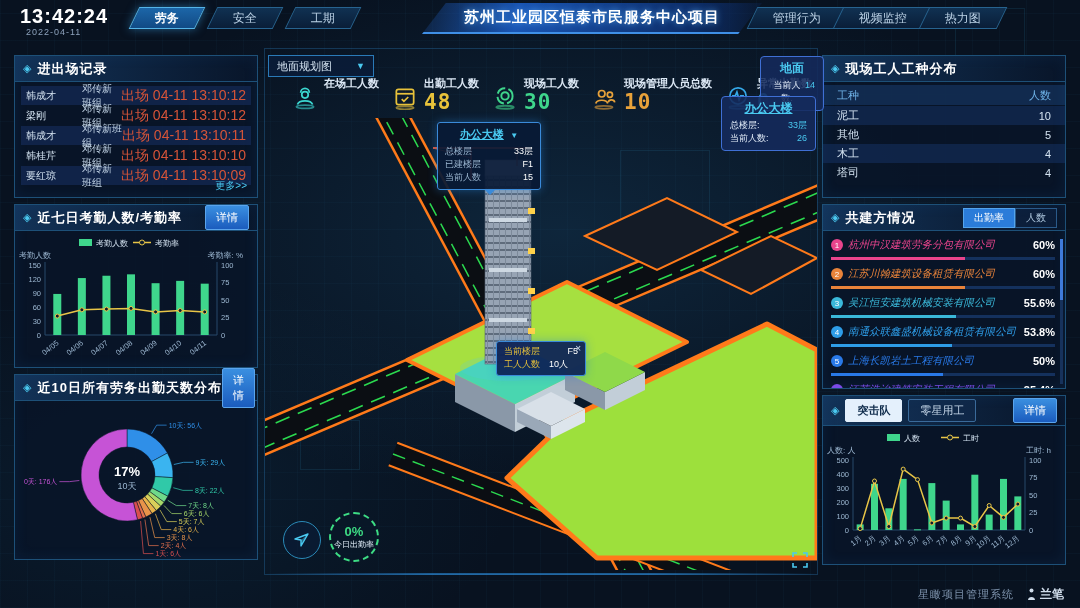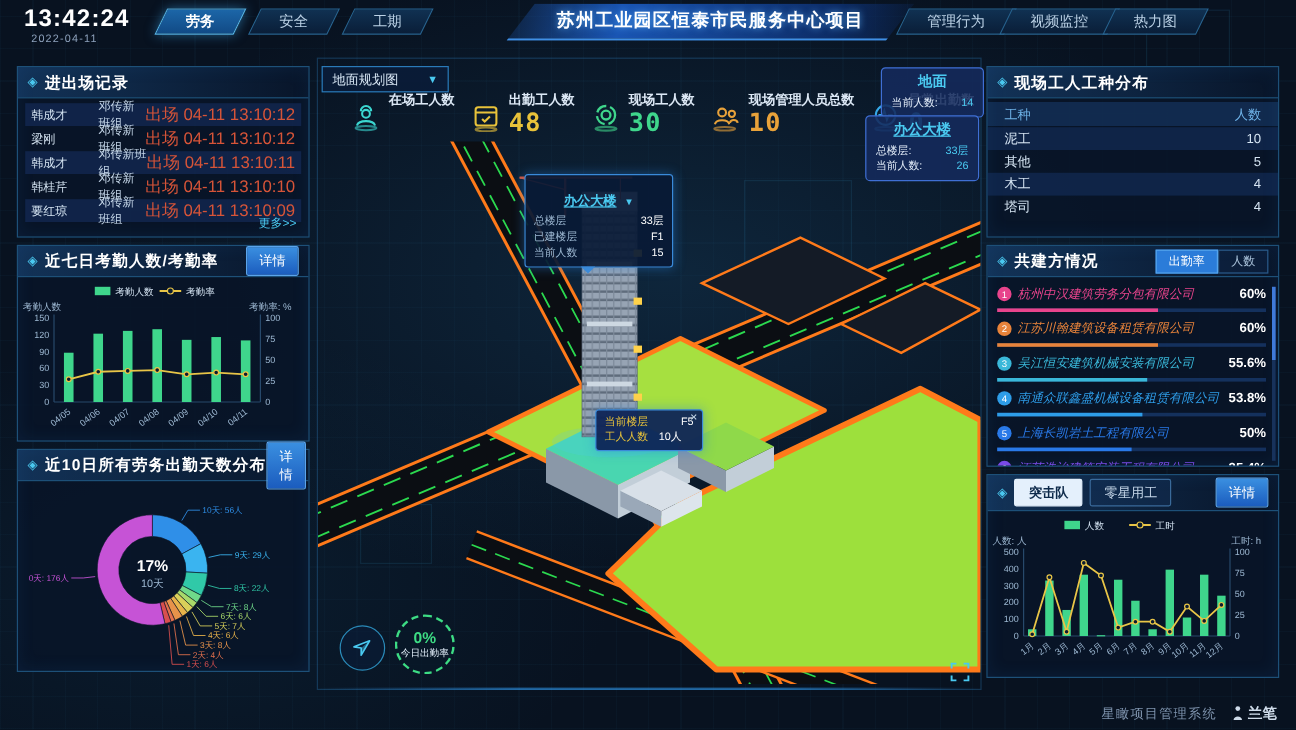--- a/index.html
+++ b/index.html
@@ -76,38 +76,38 @@
   .stat { display:flex; align-items:flex-start; gap:6px; }
   .stat svg { width:26px; height:26px; margin-top:8px; }
   .stat-txt { display:flex; flex-direction:column; }
   .stat-label { font-size:11px; font-weight:bold; color:#dce8f5; white-space:nowrap; }
   .stat-value { font-family:"DejaVu Sans Mono", monospace; font-size:21px; font-weight:bold; line-height:22px; letter-spacing:1px; }
 
   .scene { position:absolute; left:265px; top:118px; width:552px; height:452px; }
 
   .tip { position:absolute; background:rgba(9,26,54,0.93); border:1px solid #3a8ad9; border-radius:3px;
          box-shadow:0 0 10px rgba(40,130,220,0.45); font-size:9px; z-index:5; }
-  .tip1 { left:437px; top:145px; width:124px; padding:14px 7px 5px; }
+  .tip1 { left:437px; top:122px; width:104px; padding:4px 7px 5px; }
   .tip1::after { content:""; position:absolute; left:46px; bottom:-6px; border:6px solid transparent; border-bottom:none; border-top-color:#3a8ad9; }
   .tip1-title { text-align:center; margin-bottom:3px; }
   .tip1-title b { color:#4ac9f0; font-size:11px; text-decoration:underline; cursor:pointer; }
   .tip1-title .caret { color:#4ac9f0; font-size:8px; margin-left:4px; cursor:pointer; }
   .tip-row { display:flex; justify-content:space-between; line-height:13px; }
   .tip-row .k { color:#9db8d2;text-align:center; }
   .tip-row .v { color:#fff; }
   .tip2 { left:496px; top:341px; width:90px; padding:3px 7px 4px; background:rgba(14,36,86,0.95); }
   .tip2 .k { color:#e8c23a; }
   .tip2-close { position:absolute; right:4px; top:1px; color:#cfe0f0; font-size:10px; cursor:pointer; }
 
   .fcard { position:absolute; background:rgba(20,42,92,0.88); border:1px solid #3f6fd4; border-radius:4px;
            padding:3px 8px 5px; z-index:5; font-size:9px; }
   .fcard-title { text-align:center; color:#4ac9f0; font-size:12px; font-weight:bold; margin-bottom:2px; }
   .fcard-title.link { text-decoration:underline; cursor:pointer; }
   .fcard .tip-row .v { color:#4ac9f0; }
-  .fc-ground { left:734px; top:56px; width:86px; }
+  .fc-ground { left:760px; top:56px; width:64px; }
   .fc-tower  { left:721px; top:96px; width:95px; }
 
   .compass { position:absolute; left:283px; top:521px; width:38px; height:38px; border:1px solid #2a8ab8;
              border-radius:50%; display:flex; align-items:center; justify-content:center; cursor:pointer;
              background:rgba(10,28,56,0.6); }
   .gauge { position:absolute; left:329px; top:512px; width:50px; height:50px; border:2px dashed #3ddc84;
            border-radius:50%; display:flex; flex-direction:column; align-items:center; justify-content:center;
            background:rgba(8,24,40,0.75); }
   .gauge-val { color:#3ddc84; font-size:13px; font-weight:bold; line-height:14px; }
   .gauge-label { color:#e8f4ff; font-size:8px; }

